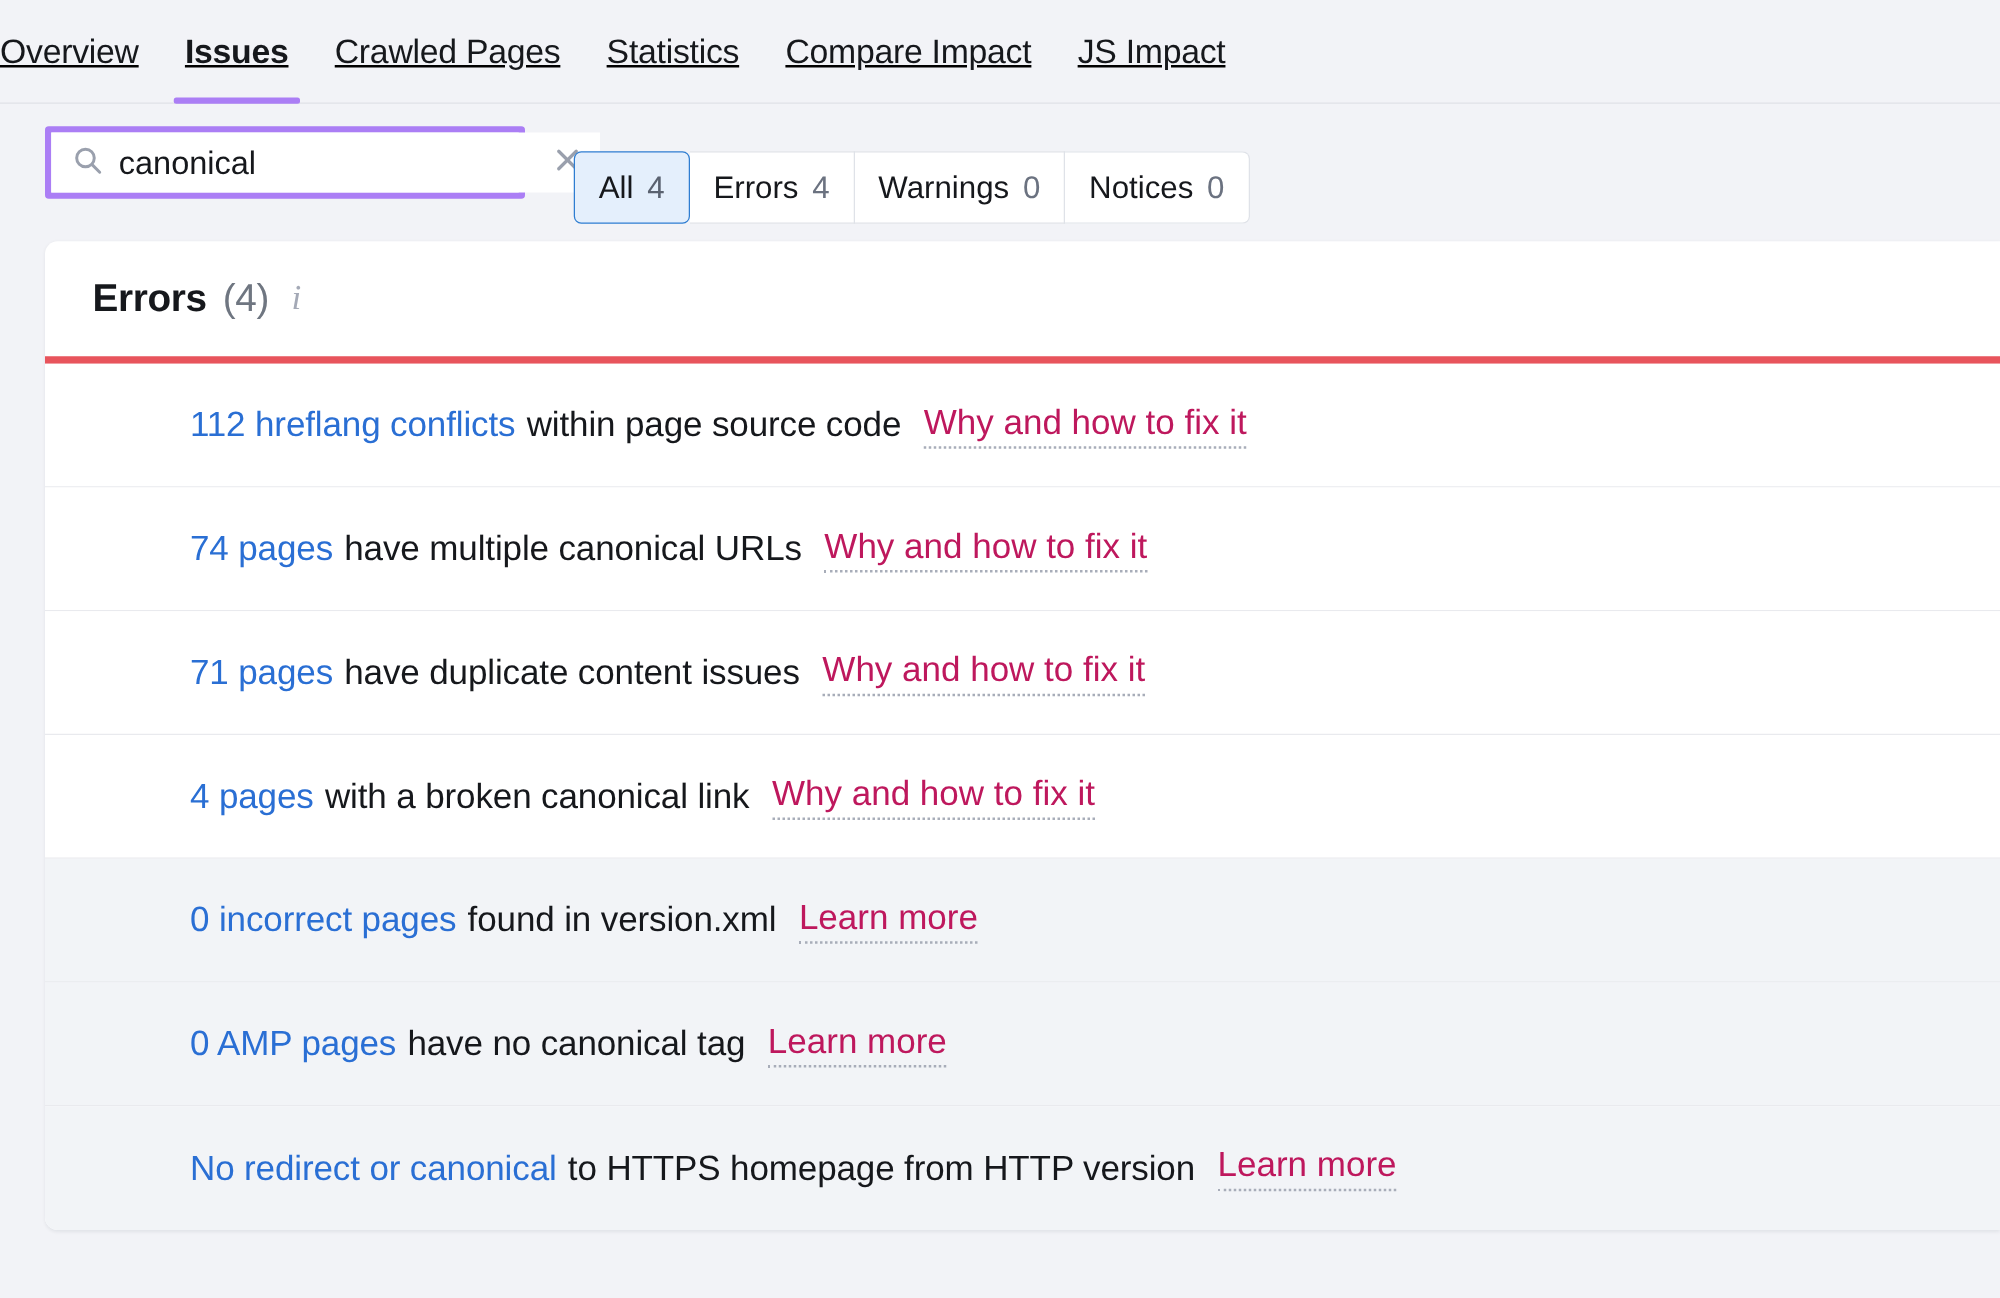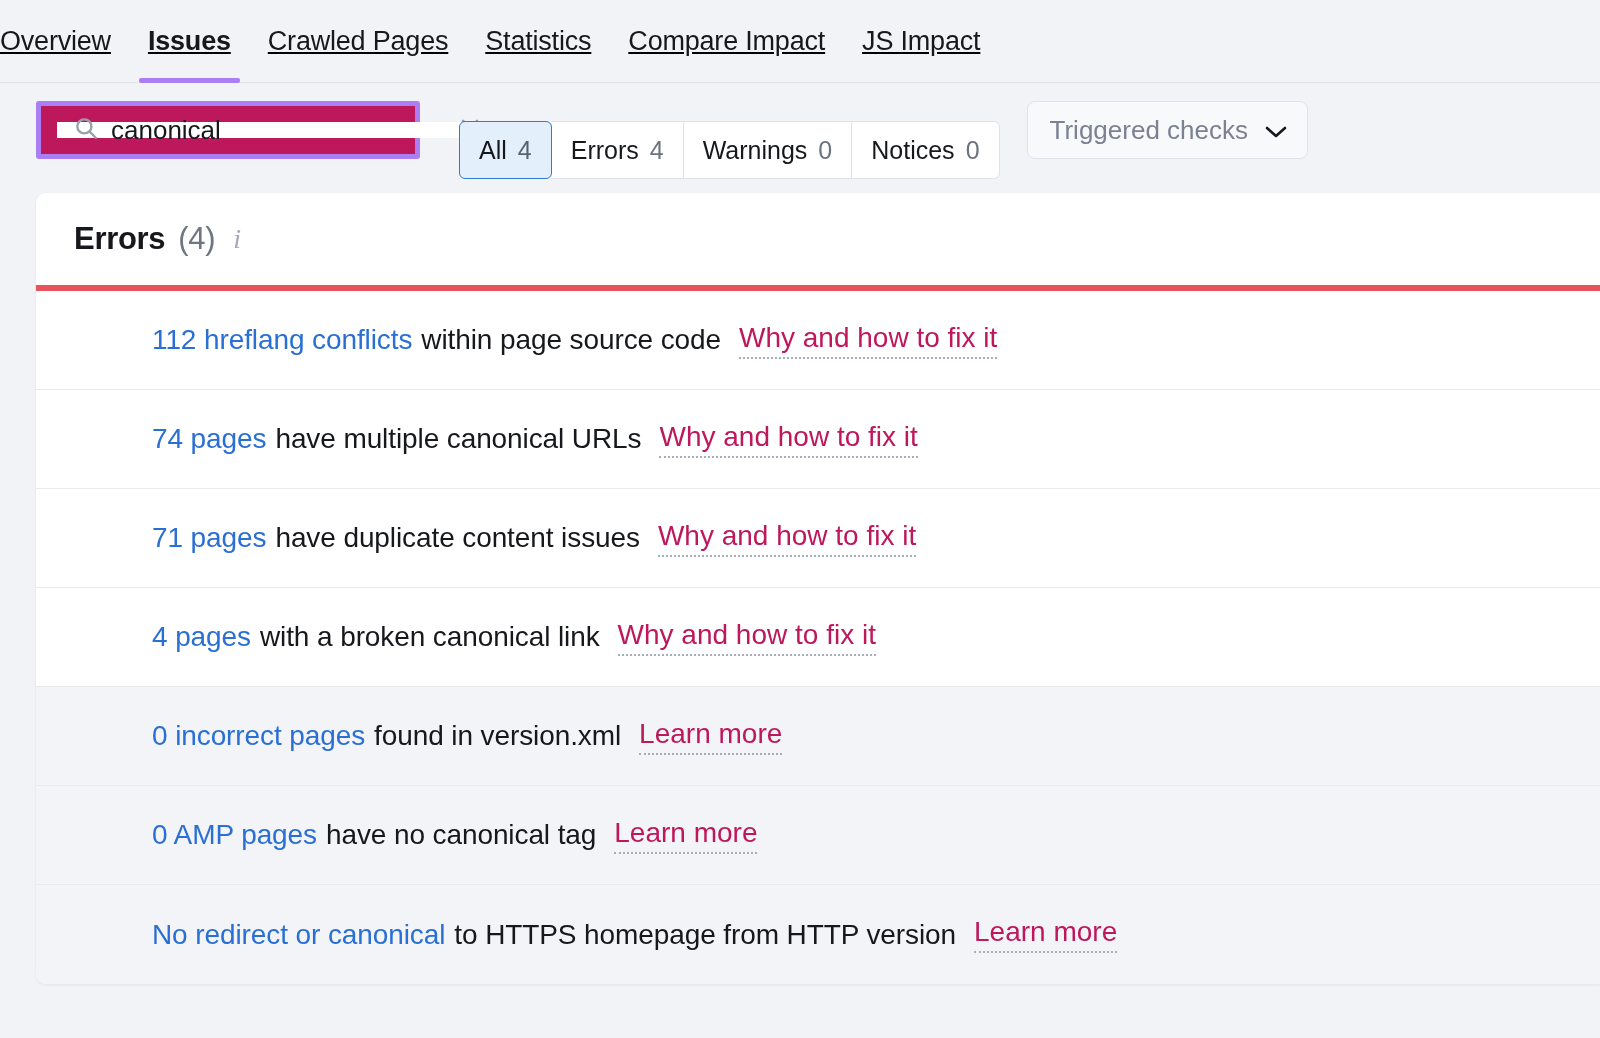--- a/index.html
+++ b/index.html
@@ -53,21 +53,21 @@
     display: flex;
     align-items: center;
     padding-left: 36px;
     gap: 0;
     background: #f2f3f7;
   }
 
   .search-highlight {
     border: 5px solid #ab7ef5;
     border-radius: 3px;
-    padding: 16px;
+    padding: 0;
     height: 58px;
     width: 384px;
     display: flex;
     align-items: stretch;
     background: #be185d;
   }
   .search-box {
     flex: 1;
     background: #ffffff;
     display: flex;
@@ -254,28 +254,20 @@
       <div class="seg">
         <span>Warnings</span>
         <span class="cnt">0</span>
       </div>
       <div class="seg">
         <span>Notices</span>
         <span class="cnt">0</span>
       </div>
     </div>
 
-  <div class="dropdown" id="dd-triggered">
-    <span>Triggered checks</span>
-    <span>
-      <svg width="24" height="14" viewBox="0 0 24 14">
-          <polyline points="3,3 12,11 21,3" fill="none" stroke="#16181c" stroke-width="2.6" stroke-linecap="round" stroke-linejoin="round"></polyline>
-        </svg>
-    </span>
-  </div>
 
 
 </div>
 
 <div class="card">
   <div class="card-head">
     <span class="card-title">Errors</span>
     <span class="card-count">(4)</span>
     <span class="info-icon">i</span>
   </div>

